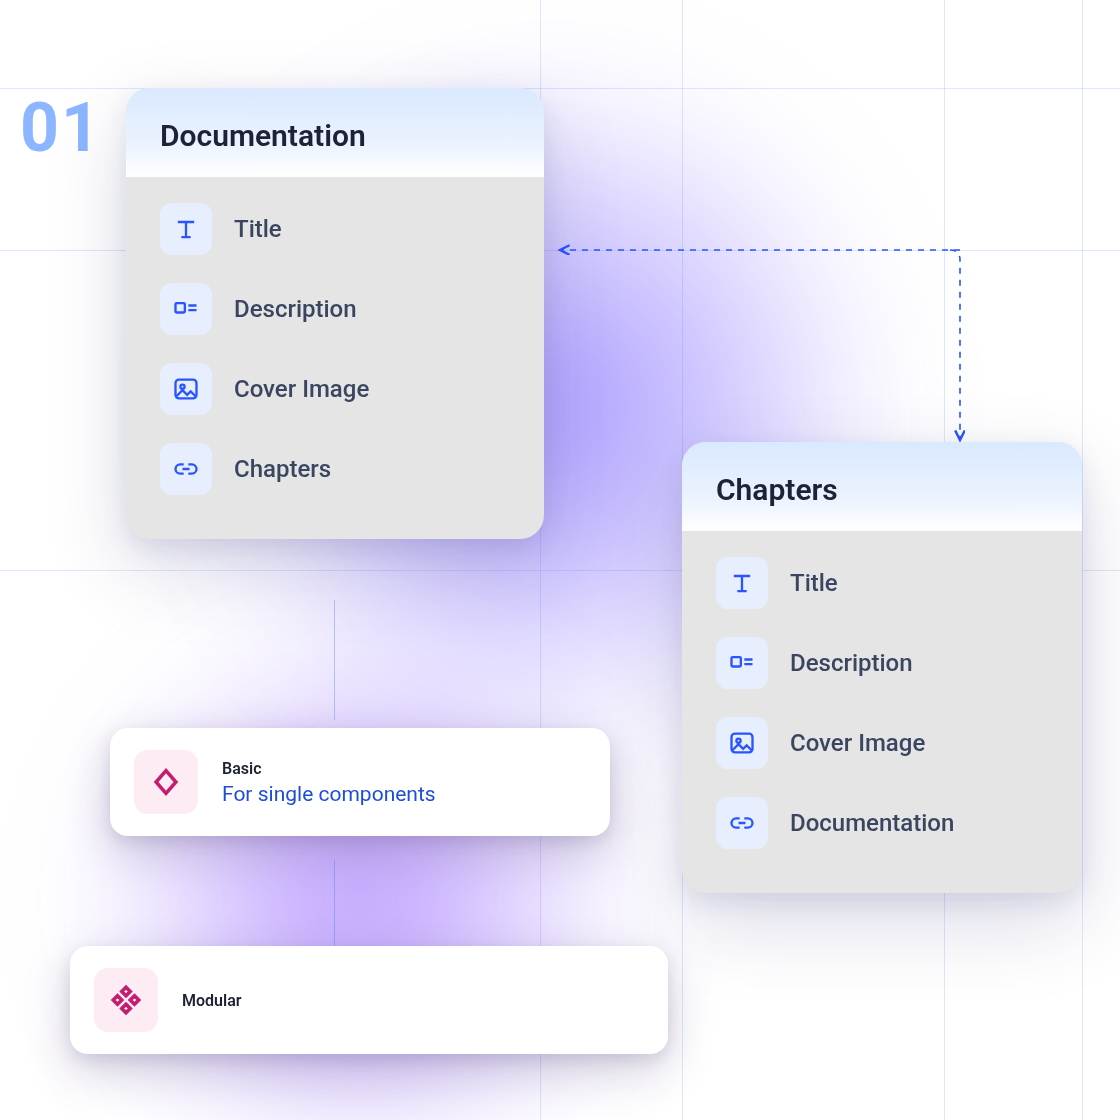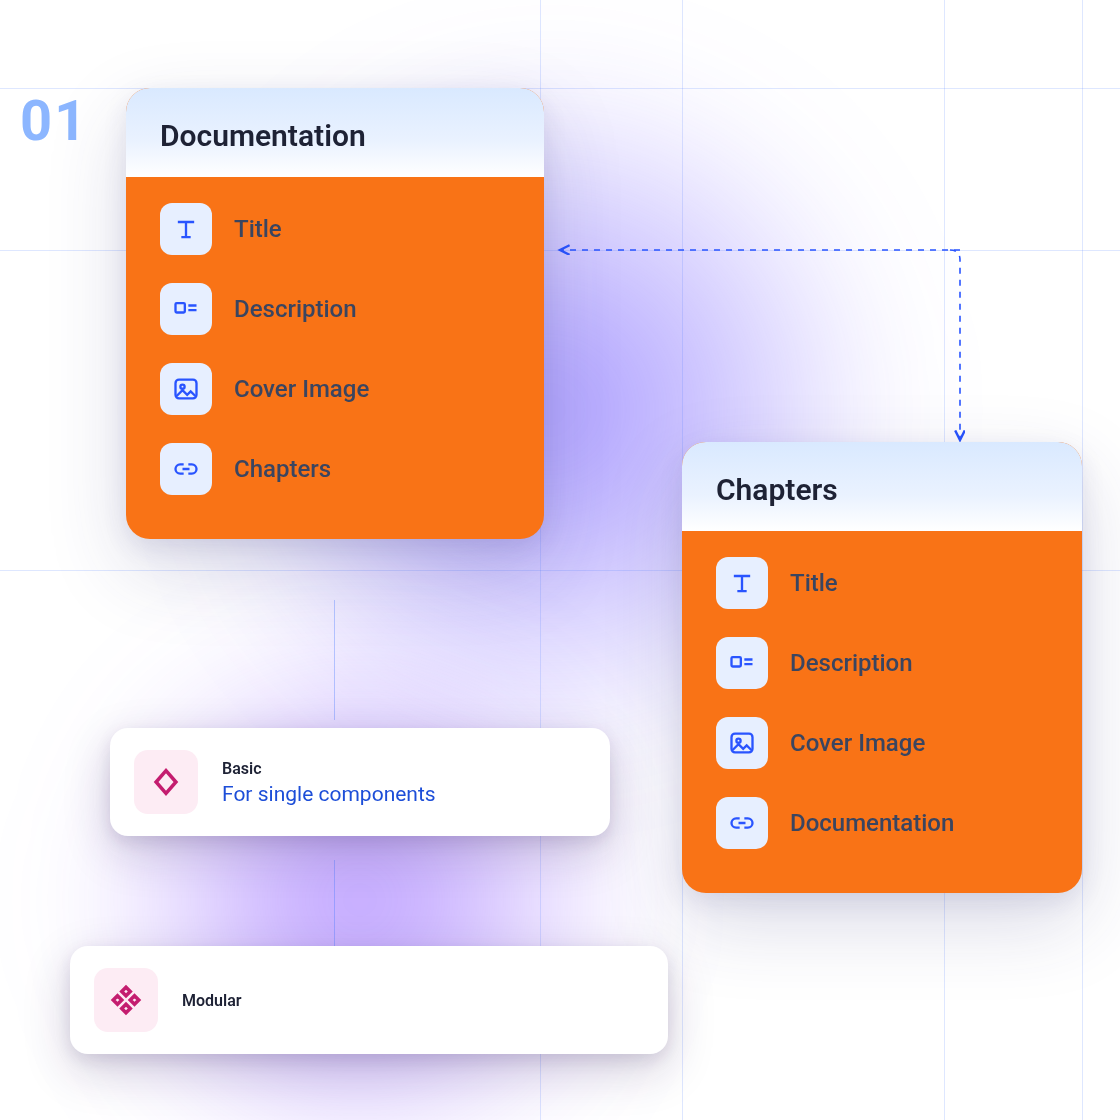--- a/index.html
+++ b/index.html
@@ -30,21 +30,21 @@
   .gline { position: absolute; background: rgba(70,120,255,0.18); pointer-events:none; }
   .gv { width: 1px; height: 100%; top: 0; }
   .gh { height: 1px; width: 100%; left: 0; }
 
   
   .arrow-path { position:absolute; pointer-events:none; }
 
   
   .card {
     position: absolute;
-    background: #f97316;
+    background: #e5e5e5;
     border-radius: 24px;
     box-shadow: 0 30px 80px rgba(50,50,120,0.18), 0 8px 24px rgba(50,50,120,0.10);
     overflow: hidden;
   }
   .card-header {
     padding: 30px 34px 24px 34px;
     background: linear-gradient(to bottom, #d9e9ff 0%, #eaf2ff 60%, #ffffff 100%);
     font-size: 30px;
     font-weight: 600;
     color: #1e2235;
@@ -89,21 +89,21 @@
     flex-shrink: 0;
   }
   .pill .picon svg { width: 34px; height: 34px; stroke: #c41d6f; fill: none; stroke-width: 2.5; }
   .pill .ptxt { display: flex; flex-direction: column; gap: 4px; }
   .pill .ptitle { font-size: 16px; font-weight: 600; color: #1e2235; }
   .pill .psub { font-size: 21px; color: #1d4ed8; }
 
   
   .step-num {
     position: absolute;
-    font-size: 56px;
+    font-size: 68px;
     font-weight: 700;
     color: #8cb6ff;
     letter-spacing: 2px;
   }
 
   .connector-v {
     position:absolute; width:1px; background: rgba(70,120,255,0.35);
   }
 </style>
 </head>

